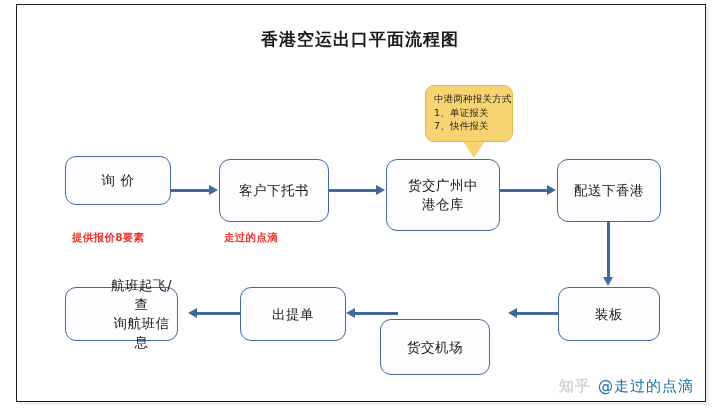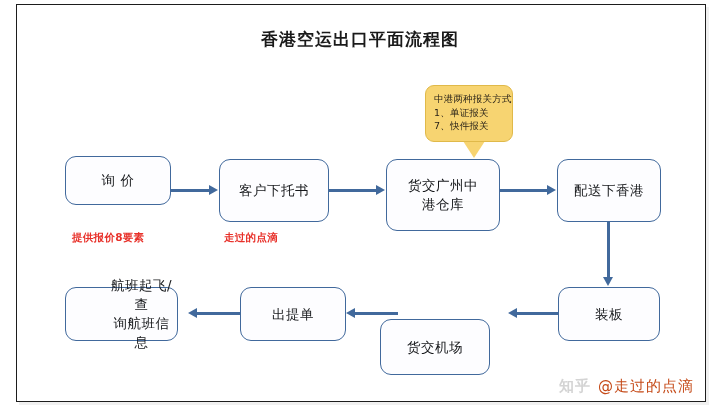--- a/index.html
+++ b/index.html
@@ -152,21 +152,21 @@
     right: 26px;
     bottom: 12px;
     display: flex;
     gap: 7px;
     color: #d2d2d2;
     font-size: 15px;
     letter-spacing: 1px;
     opacity: 0.95;
   }
   .watermark .logo { font-weight: bold; color: #d2d2d2; }
-  .watermark .handle { color: #c2410c; }
+  .watermark .handle { color: #0369a1; }
 </style>
 </head>
 <body>
 
 <div id="canvas">
 
   <div class="frame-shadow"></div>
   <div class="frame"></div>
 
   <div class="title">香港空运出口平面流程图</div>

